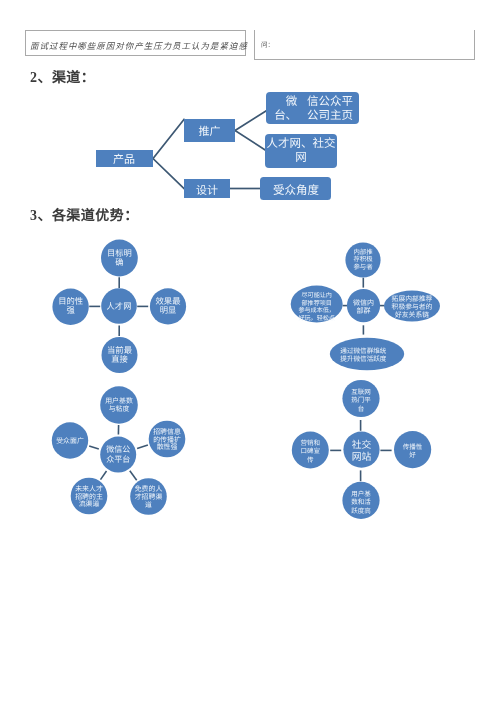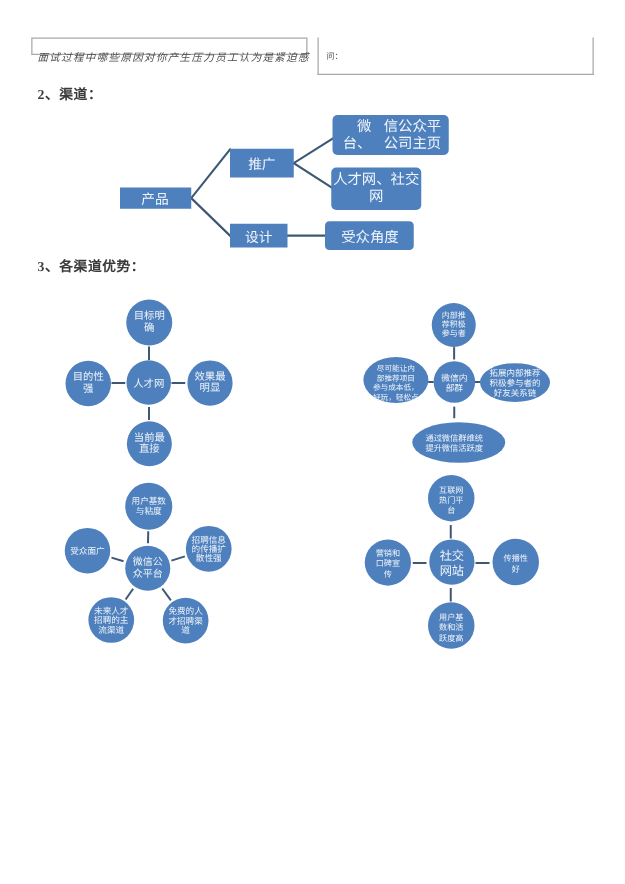--- a/index.html
+++ b/index.html
@@ -7,41 +7,41 @@
   body{
     width:500px;height:707px;background:#ffffff;
     font-family:"Liberation Serif",serif;
     position:relative;overflow:hidden;
   }
   #page{position:absolute;left:0;top:0;width:500px;height:707px;}
 
   
   .hdr-cell{position:absolute;box-sizing:border-box;background:#fff;}
   #hdr-left{
-    left:25px;top:30px;width:221px;height:14px;
+    left:25px;top:30px;width:221px;height:26px;
     border:1px solid #a9a9a9;
   }
   #hdr-right{
     left:254px;top:30px;width:221px;height:30px;
     border:1px solid #a9a9a9;border-top:none;
   }
   #hdr-left-text{
     position:absolute;left:4px;top:8px;
     font-size:8.4px;font-style:italic;color:#4d4d4d;
     letter-spacing:1.1px;white-space:nowrap;
     font-family:"Liberation Serif",serif;
   }
   #hdr-right-text{
     position:absolute;left:6px;top:9px;
     font-size:6.6px;color:#555;white-space:nowrap;
   }
 
   
   .section-heading{
-    position:absolute;font-size:11px;font-weight:bold;color:#3b3b3b;
+    position:absolute;font-size:14px;font-weight:bold;color:#3b3b3b;
     white-space:nowrap;letter-spacing:0.45px;
   }
   #sec-2{left:30px;top:66px;}
   #sec-3{left:30px;top:204px;}
 
   svg{display:block;overflow:visible;}
   .diagram{position:absolute;}
   .node-text{
     fill:#edf3fa;font-family:"Liberation Serif",serif;
     text-anchor:middle;

